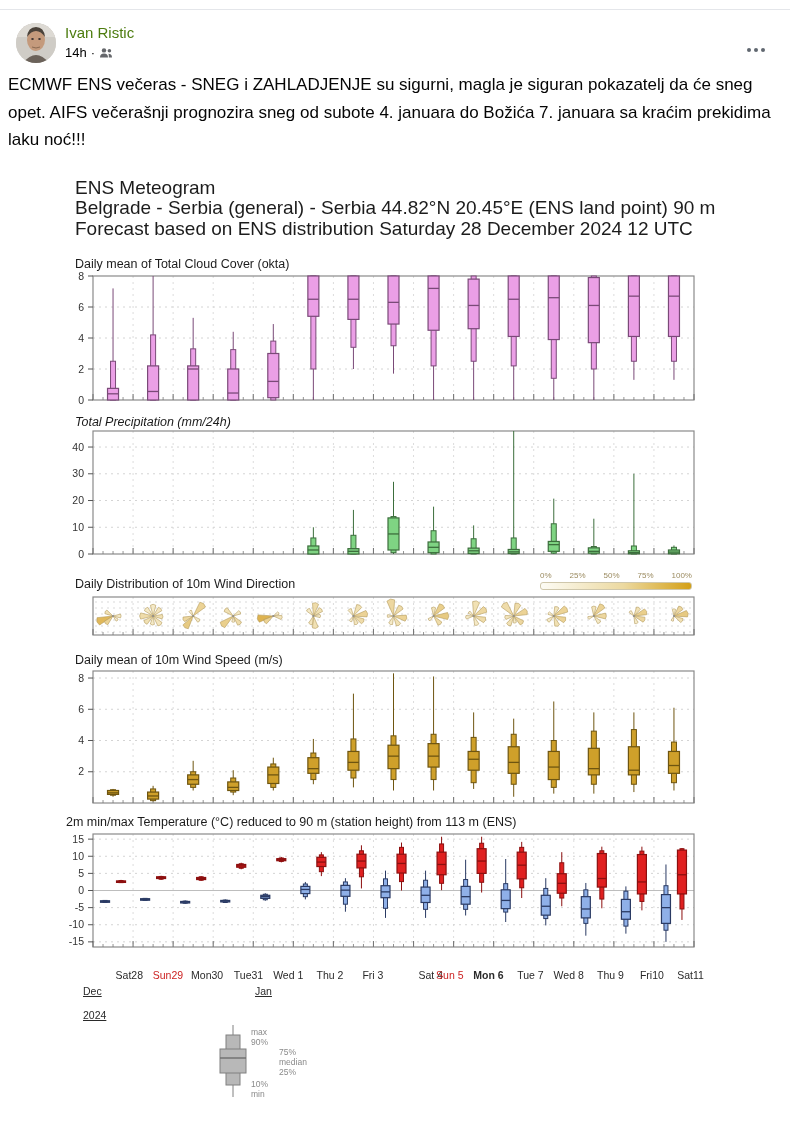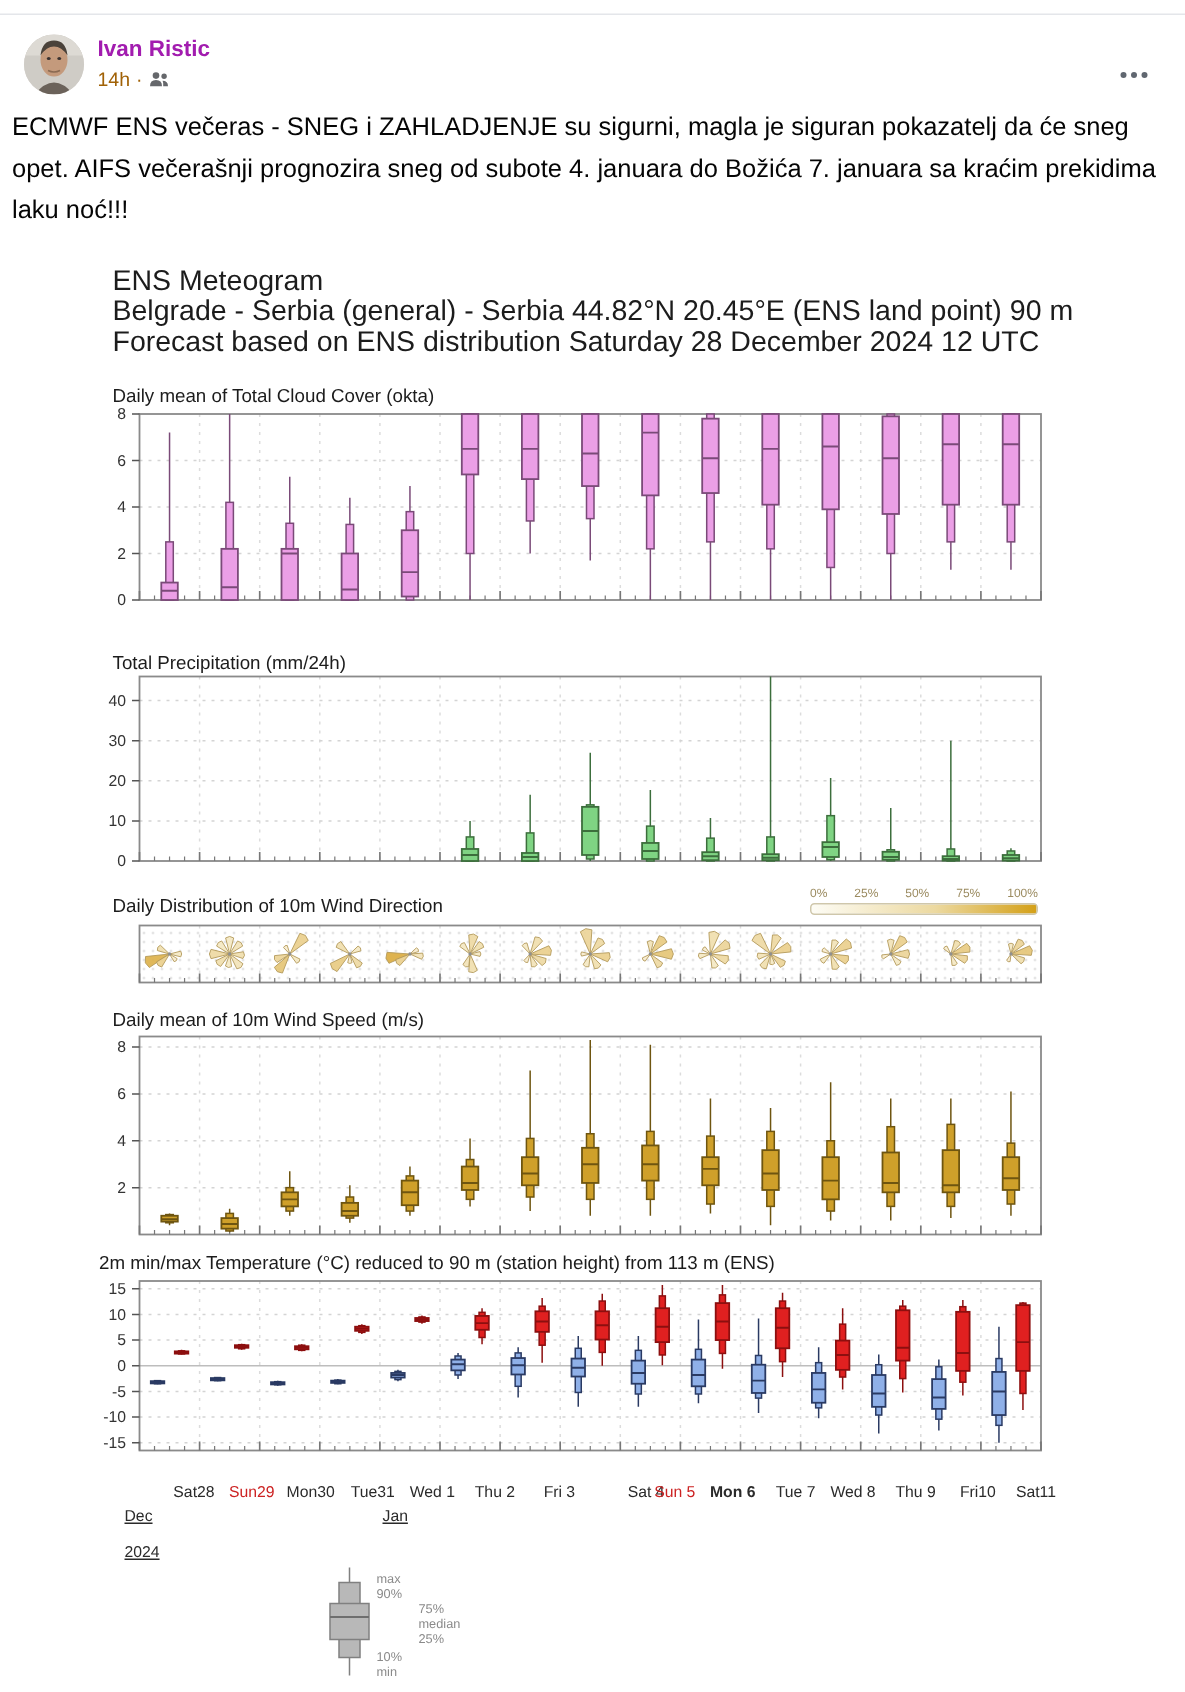--- a/index.html
+++ b/index.html
@@ -3,31 +3,31 @@
 <meta charset="utf-8">
 <style>
   html,body{margin:0;padding:0;background:#fff;}
   body{width:790px;height:1128px;overflow:hidden;font-family:"Liberation Sans",sans-serif;-webkit-font-smoothing:antialiased;}
   .card{position:relative;width:790px;height:1128px;background:#fff;}
   .top-divider{height:1px;background:#e4e6ea;margin-top:9px;}
   .post-header{display:flex;align-items:flex-start;padding:13px 16px 2px 16px;position:relative;}
   .avatar{width:40px;height:40px;border-radius:50%;overflow:hidden;flex:0 0 40px;background:#d8d4ce;cursor:pointer;}
   .avatar svg{display:block;}
   .header-info{margin-left:9px;flex:1;}
-  .author{font-size:15px;font-weight:700;color:#a21caf;line-height:20px;cursor:pointer;}
-  .meta{display:flex;align-items:center;gap:4px;font-size:13px;color:#a16207;line-height:17px;margin-top:1px;}
+  .author{font-size:15px;font-weight:400;color:#4d7c0f;line-height:20px;cursor:pointer;}
+  .meta{display:flex;align-items:center;gap:4px;font-size:13px;color:#000000;line-height:17px;margin-top:1px;}
   .menu-btn{position:absolute;right:18px;top:24px;width:32px;height:32px;display:flex;align-items:center;justify-content:center;cursor:pointer;border-radius:50%;}
   .dots{display:flex;gap:3px;}
   .dots i{width:4px;height:4px;border-radius:50%;background:#606770;display:block;}
   .post-text{padding:6px 12px 12px 8px;font-size:17px;line-height:1.62;color:#050505;}
   .chart-wrap{margin-left:35px;margin-top:2px;width:740px;color:#111;}
   .chart-header{margin-left:40px;padding-top:10px;font-size:19px;line-height:20.5px;color:#1c1c1c;}
   .panel-title{margin-left:40px;font-size:12.5px;color:#1c1c1c;}
   .pt1{margin-top:18px;}
-  .pt2{margin-top:24px;}
+  .pt2{margin-top:4px;font-style:italic;}
   .pt4{margin-top:12px;}
   .pt5{margin-top:6px;margin-left:31px;}
   .rose-row{position:relative;height:24px;margin-top:8px;}
   .rose-row .panel-title{position:absolute;left:0;top:6px;}
   .rose-legend{position:absolute;left:505px;top:0;width:152px;}
   .rose-legend-labels{display:flex;justify-content:space-between;font-size:8px;color:#9b8b60;}
   .rose-legend-bar{margin-top:2px;height:6px;border-radius:3px;border:1px solid #cfc7ab;background:linear-gradient(90deg,#fdfcf5 0%,#ecd9a0 55%,#d4a017 100%);}
   svg.panel{display:block;}
   .xlabels{position:relative;height:14px;margin-top:16px;width:700px;}
   .xlabels span{position:absolute;top:0;width:60px;text-align:right;font-size:10.5px;color:#2a2a2a;}

